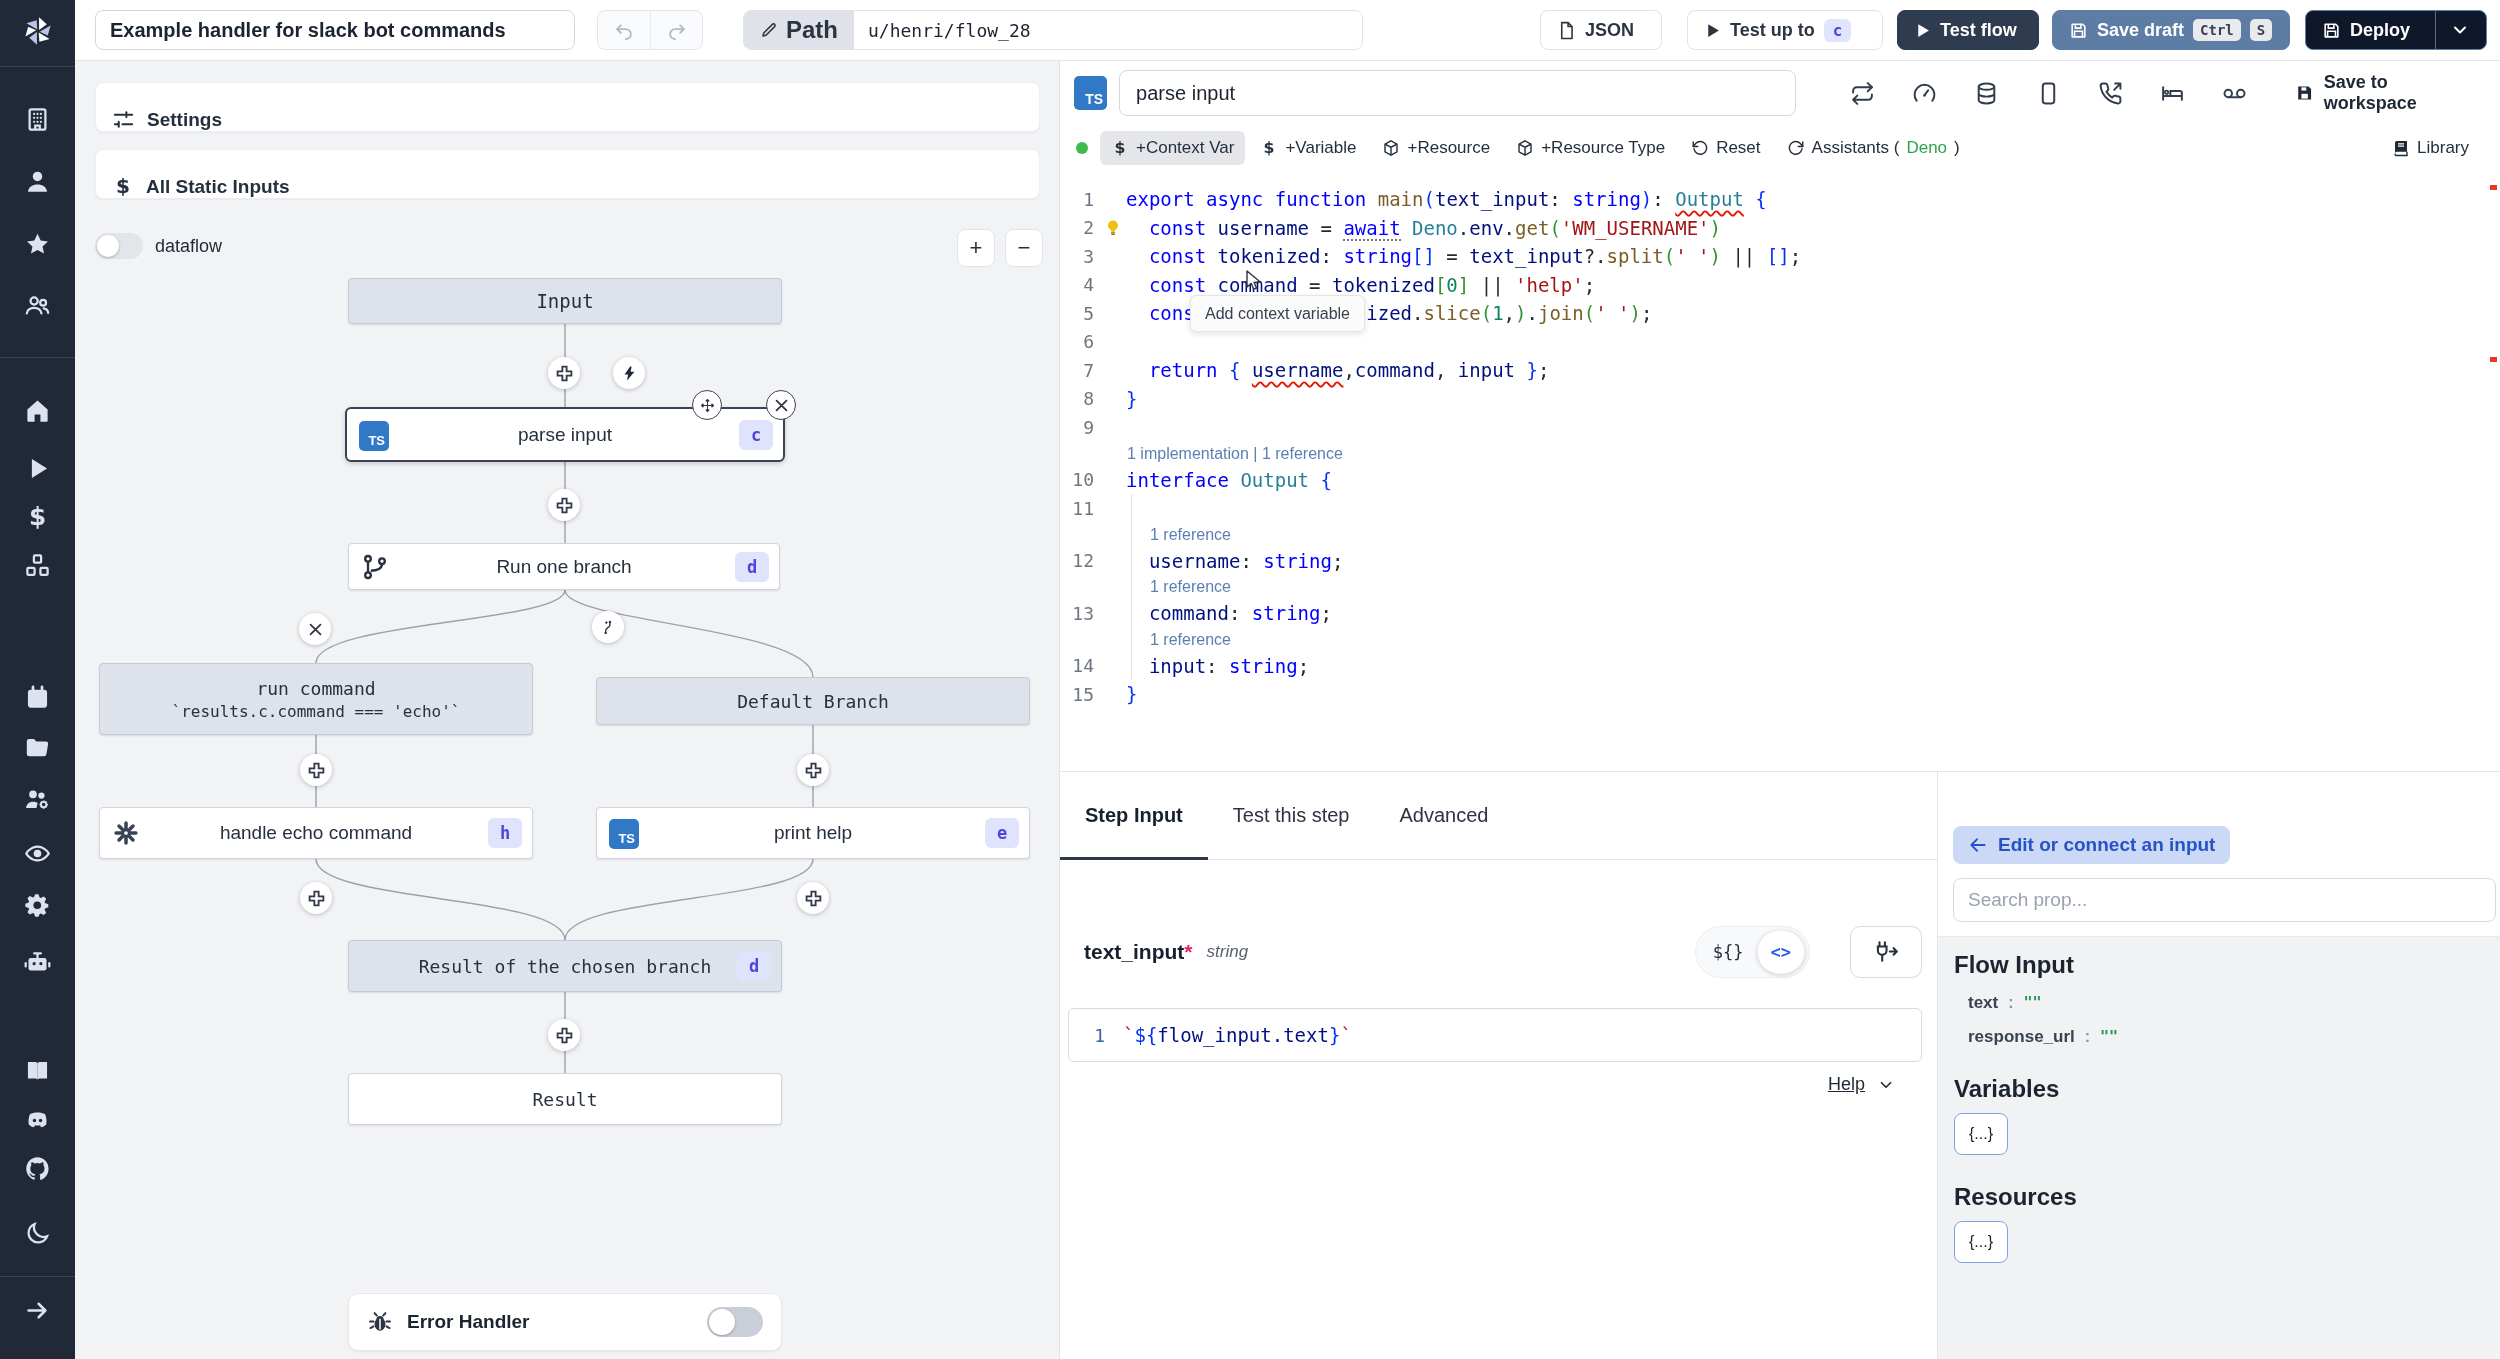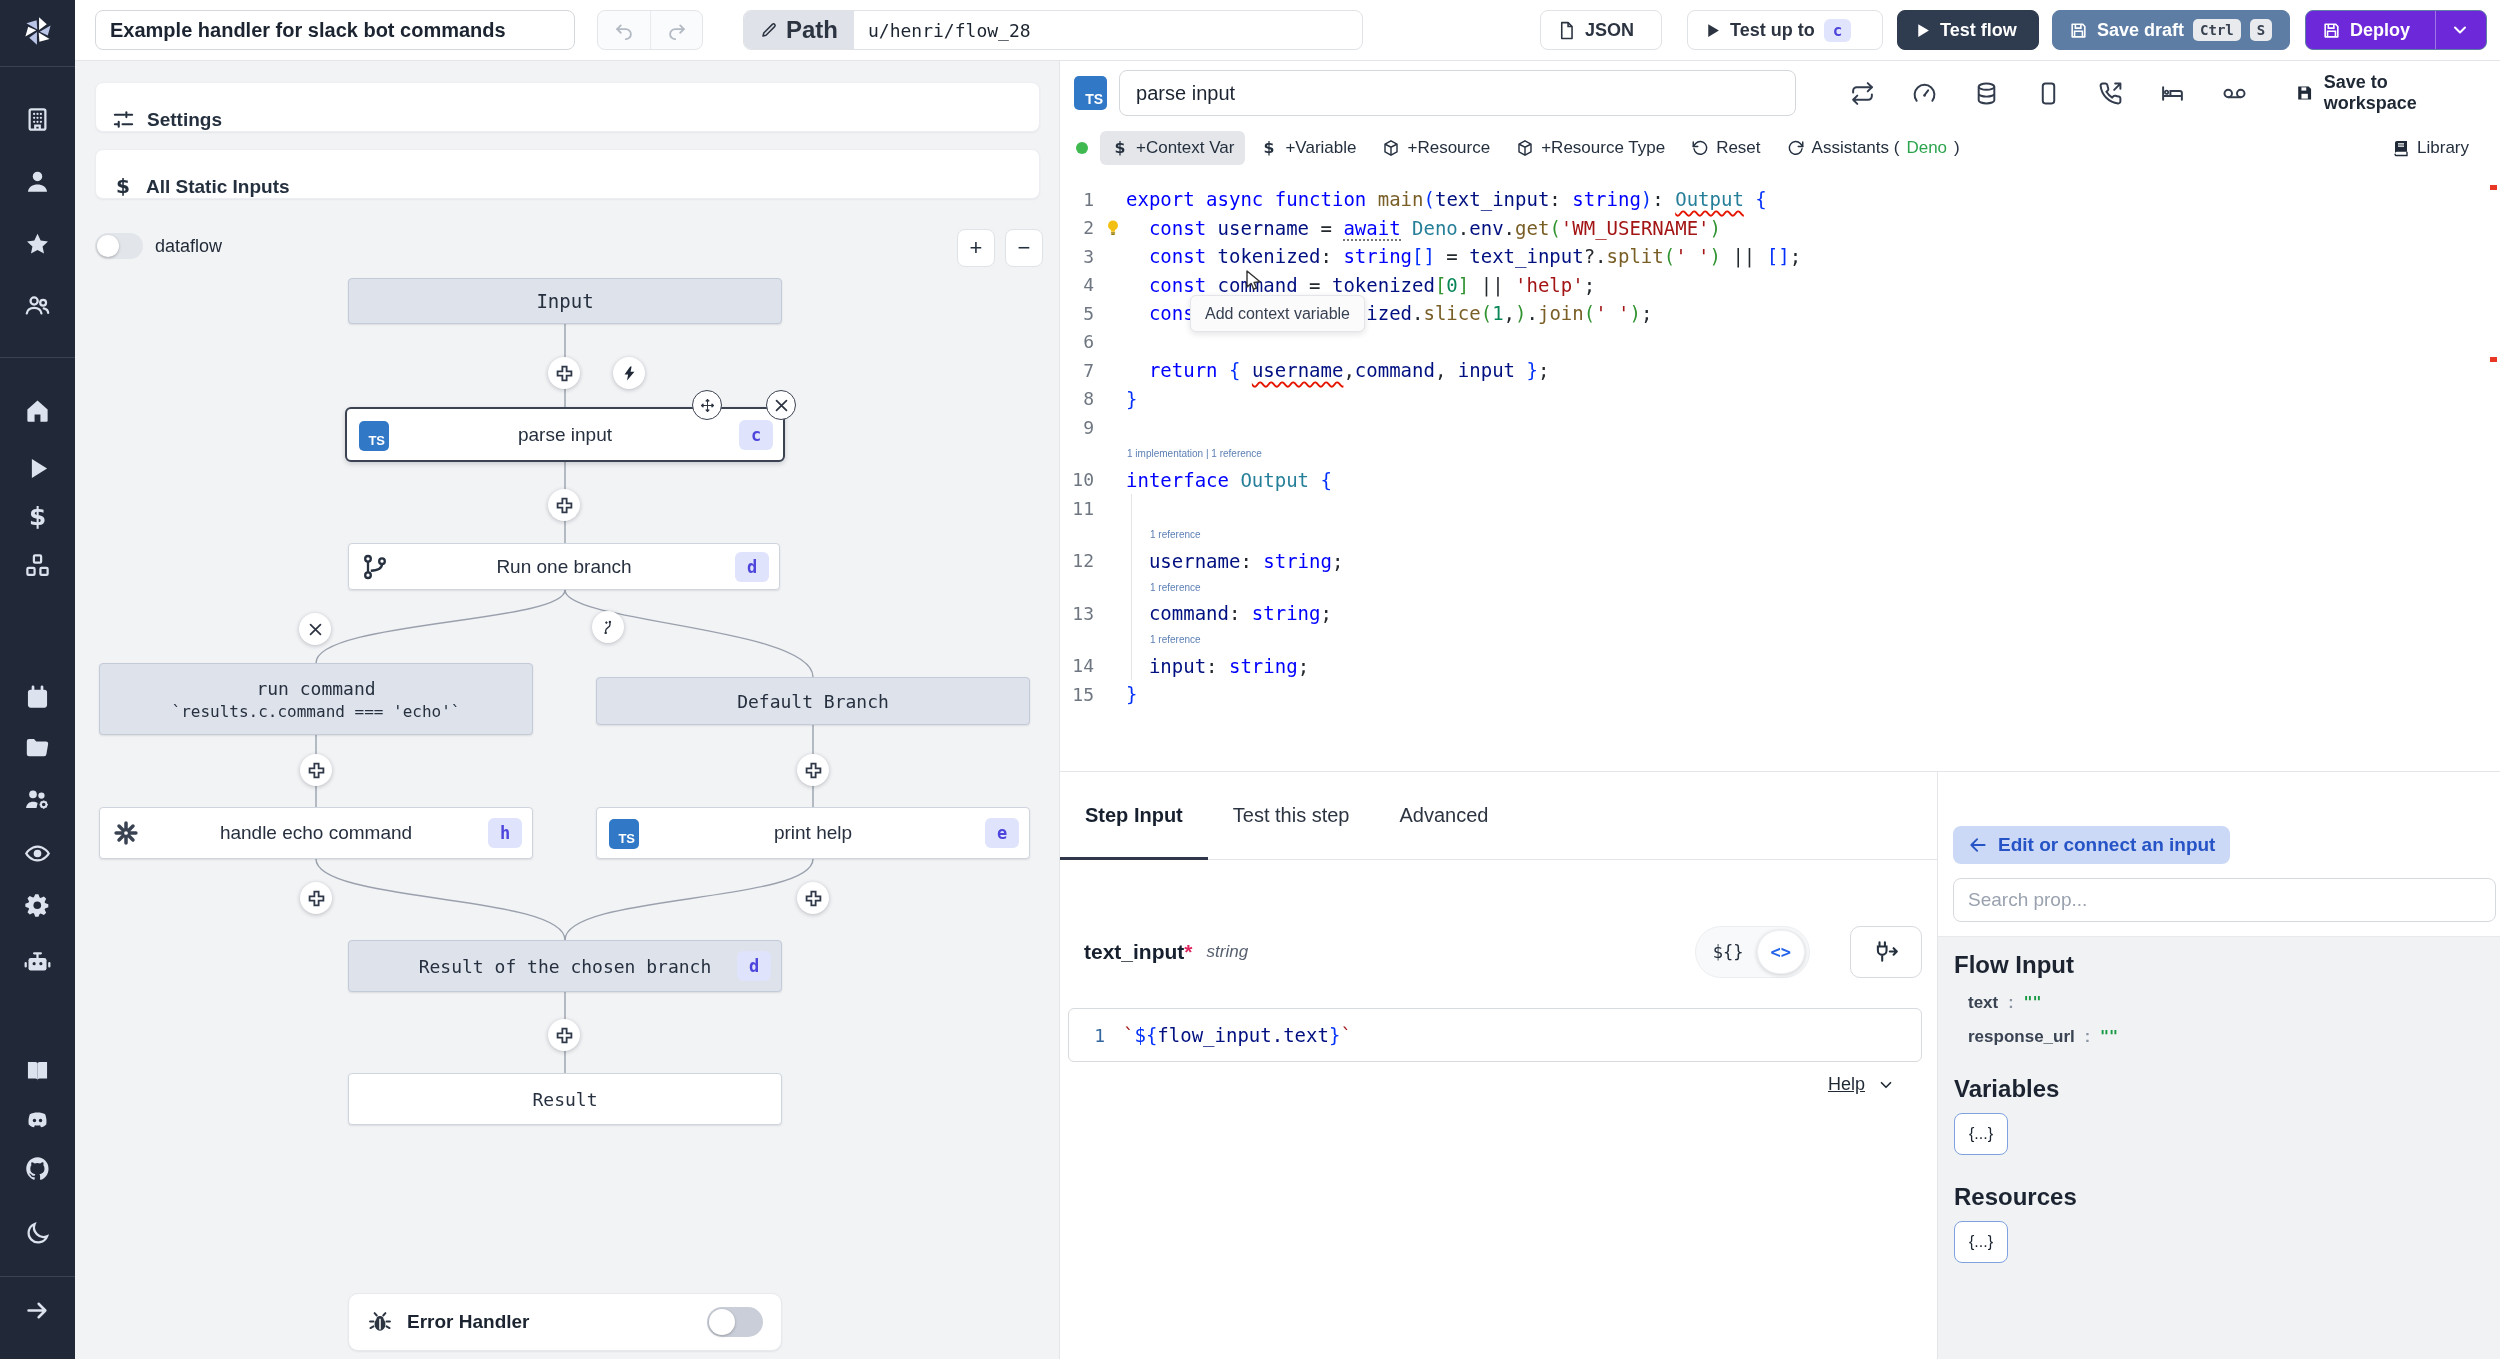--- a/index.html
+++ b/index.html
@@ -23,21 +23,21 @@
   .undo-redo button + button { border-left:1px solid #e8eaed; }
   .path-group { position:absolute; left:668px; top:10px; height:40px; display:flex; align-items:stretch; border:1px solid #dfe2e6; border-radius:8px; overflow:hidden; background:#fff; width:620px; }
   .path-label { background:#dfe2e8; display:flex; align-items:center; gap:8px; padding:0 16px; font-size:24px; font-weight:600; color:#2c3442; }
   .path-value { display:flex; align-items:center; padding:0 14px; font-family:"DejaVu Sans Mono", monospace; font-size:18px; color:#1b2430; }
   .tb-btn { position:absolute; top:10px; height:40px; border-radius:8px; display:flex; align-items:center; gap:9px; padding:0 16px;
     font-size:18px; font-weight:600; cursor:pointer; border:1px solid #dfe2e6; background:#fff; color:#2c3442; }
   .tb-json { left:1465px; width:122px; }
   .tb-testupto { left:1612px; width:196px; }
   .tb-testflow { left:1822px; width:142px; background:#2f3b4e; border-color:#2f3b4e; color:#fff; }
   .tb-savedraft { left:1977px; width:238px; background:#5d7da5; border-color:#5d7da5; color:#fff; }
-  .tb-deploy { left:2230px; width:182px; background:#6d28d9; border-color:#5d7da5; color:#fff; padding:0; }
+  .tb-deploy { left:2230px; width:182px; background:#0f172a; border-color:#5d7da5; color:#fff; padding:0; }
   .tb-deploy .dep-main { display:flex; align-items:center; gap:9px; padding:0 16px; height:100%; }
   .tb-deploy .dep-caret { width:48px; height:100%; border-left:1px solid rgba(255,255,255,.35); display:flex; align-items:center; justify-content:center; }
   .kbd { background:#e8eaed; color:#374151; border-radius:5px; font-family:"DejaVu Sans Mono", monospace; font-size:14px; font-weight:700; padding:3px 7px; }
   .mini-badge { background:#e0e4fc; color:#4e46dc; border-radius:6px; font-family:"DejaVu Sans Mono", monospace; font-size:16px; font-weight:700; padding:2px 9px; }
 
   
   #flow-panel { position:absolute; left:75px; top:61px; width:985px; height:1298px; background:#f2f3f5; border-right:1px solid #e3e5e8; }
   .panel-row { position:absolute; left:20px; width:945px; height:50px; background:#fff; border:1px solid #eceef1; border-radius:8px;
     box-shadow:0 1px 2px rgba(16,24,40,.05); display:flex; align-items:flex-end; gap:12px; padding:0 16px; font-size:19px; font-weight:600; color:#25303f; cursor:pointer; }
   .row-settings { top:21px; } .row-static { top:88px; }
@@ -97,21 +97,21 @@
   .tool-btn { display:flex; align-items:center; gap:7px; font-size:17px; color:#25303f; padding:7px 11px; border-radius:6px; cursor:pointer; white-space:nowrap; }
   .tool-btn.hovered { background:#e4e6ea; }
   .tool-btn svg { width:18px; height:18px; }
   .deno-green { color:#2da44e; }
   .lib-btn { margin-left:auto; }
 
   #code-area { position:relative; padding-top:14px; height:604px; overflow:hidden; }
   .crow { position:relative; display:flex; height:28.5px; align-items:center; font-family:"DejaVu Sans Mono", monospace; font-size:19px; white-space:pre; }
   .crow .gut { width:34px; text-align:right; color:#6e7681; font-size:18px; flex:none; }
   .crow .ctext { margin-left:32px; }
-  .lrow { position:relative; height:24px; display:flex; align-items:center; font-size:10px; color:#5b7fb4; padding-left:67px; cursor:pointer; }
+  .lrow { position:relative; height:24px; display:flex; align-items:center; font-size:16px; color:#5b7fb4; padding-left:67px; cursor:pointer; }
   .lrow.ind1 { padding-left:90px; }
   .g::before { content:''; position:absolute; left:71px; top:0; bottom:0; width:1px; background:#e4e4e4; }
   .tk-kw { color:#0000ff; } .tk-fn { color:#795e26; } .tk-str { color:#a31515; } .tk-num { color:#098658; }
   .tk-var { color:#001080; } .tk-type { color:#267f99; } .tk-pl { color:#24292e; }
   .tk-brg { color:#319331; } .tk-brb { color:#0431fa; }
   .tk-err { text-decoration:underline wavy #e51400 1.5px; text-underline-offset:4px; }
   .tk-hint { border-bottom:2px dotted #767676; }
   .bulb { position:absolute; left:44px; top:5px; width:18px; height:18px; }
   #tooltip { position:absolute; left:130px; top:124px; height:37px; padding:0 14px; background:#fbfbfc; border:1px solid #e3e5e8;
     border-radius:6px; box-shadow:0 2px 6px rgba(16,24,40,.12); display:flex; align-items:center; font-size:16px; color:#374151; z-index:5; }

